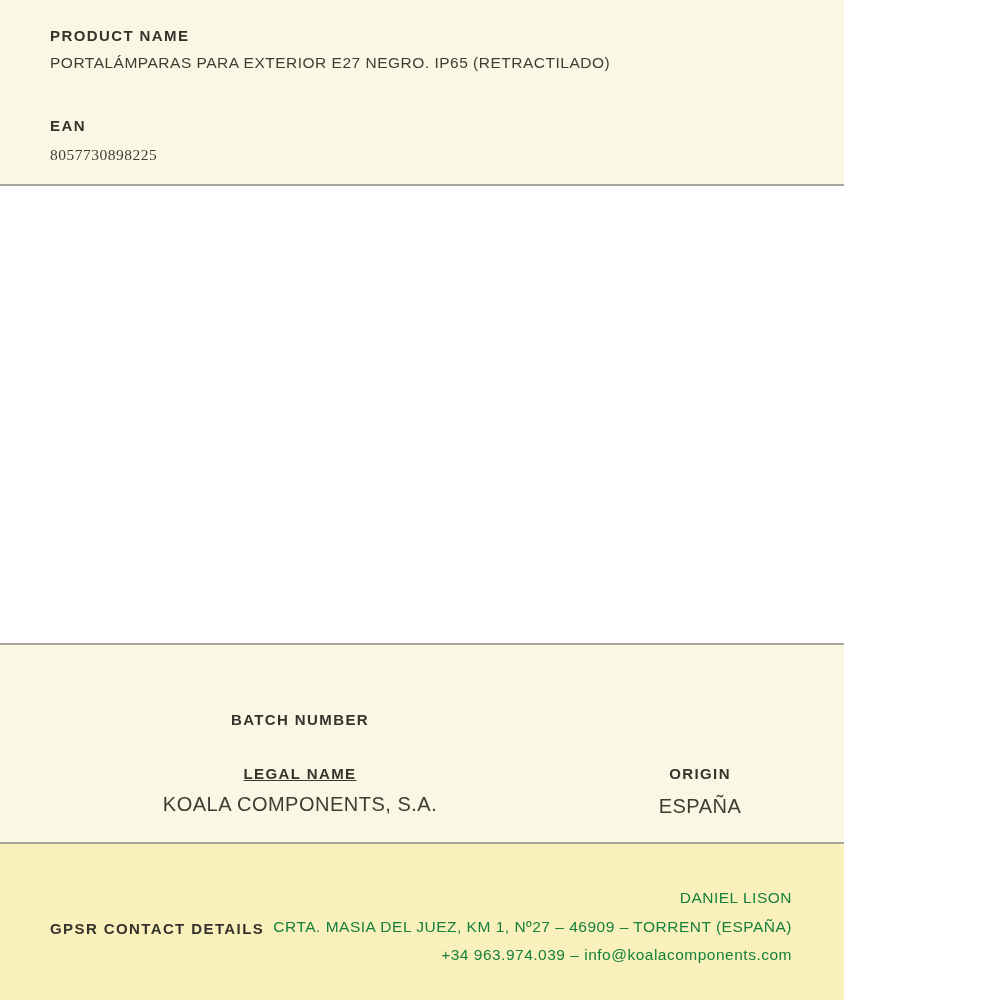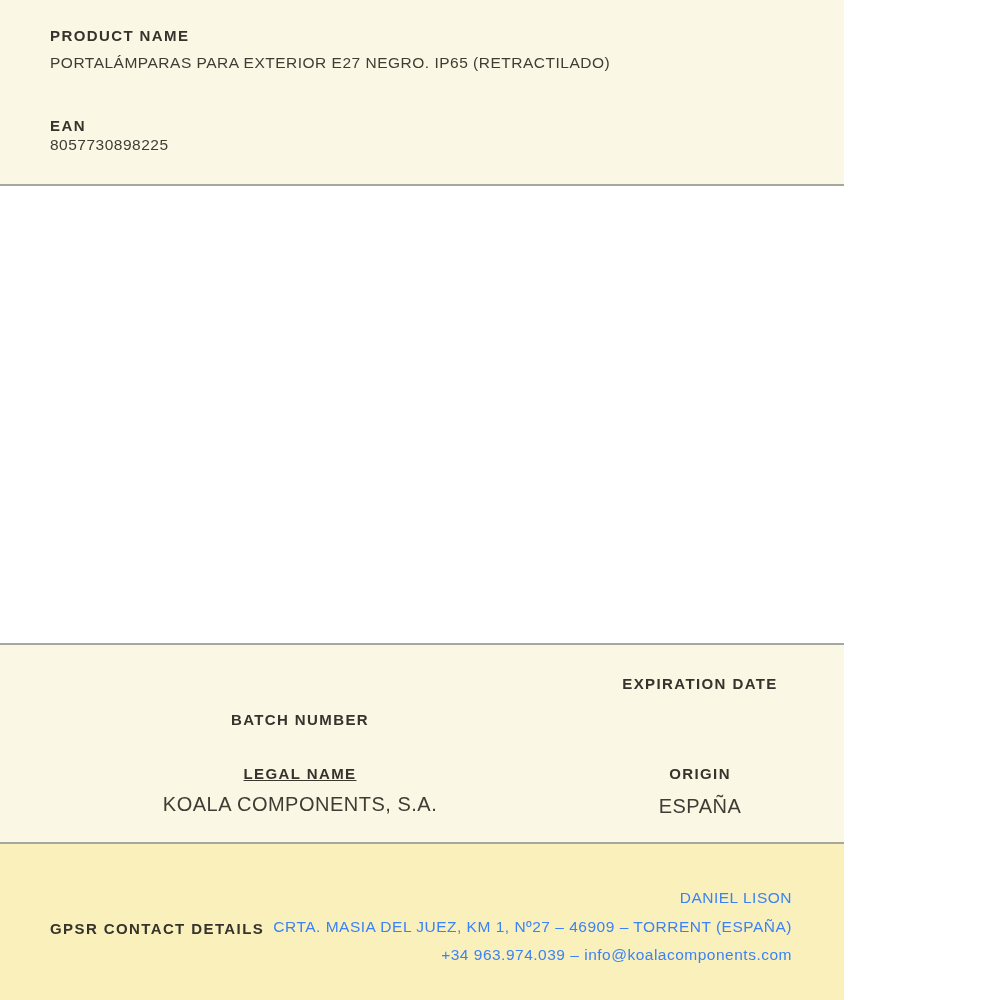--- a/index.html
+++ b/index.html
@@ -66,21 +66,21 @@
     font-weight: normal;
     letter-spacing: 0.5px;
     color: #3f3d33;
     white-space: nowrap;
   }
 
   
   .product-label { left: 50px; top: 27px; }
   .product-value { left: 50px; top: 54px; }
   .ean-label     { left: 50px; top: 117px; }
-  .ean-value     { left: 50px; top: 136px; }
+  .ean-value     { left: 50px; top: 146px; font-family: Liberation Serif, serif; }
 
   
   .col-center {
     position: absolute;
     width: 400px;
     text-align: center;
   }
   .col1 { left: 100px; }
   .col2 { left: 500px; }
   .batch-label      { top: 675px; margin-top: 36px; }
@@ -112,21 +112,21 @@
 
   
   .gpsr-label { left: 50px; top: 884px; margin-top: 36px; }
   .contact-block {
     position: absolute;
     right: 52px;
     top: 884px;
     text-align: right;
     font-size: 15.5px;
     letter-spacing: 0.5px;
-    color: #3b82f6;
+    color: #15803d;
     line-height: 28.5px;
     white-space: nowrap;
   }
 </style>
 </head>
 <body>
 
 <div class="page">
 
   <div class="section sec-top"></div>
@@ -138,23 +138,20 @@
   <div class="divider div2"></div>
   <div class="divider div3"></div>
 
   <div class="field-label product-label">PRODUCT NAME</div>
   <div class="field-value product-value">PORTALÁMPARAS PARA EXTERIOR E27 NEGRO. IP65 (RETRACTILADO)</div>
   <div class="field-label ean-label">EAN</div>
   <div class="field-value ean-value">8057730898225</div>
 
   <div class="col-center col1 batch-label">
     <span class="inner-label">BATCH NUMBER</span>
-  </div>
-  <div class="col-center col2 expiration-label">
-    <span class="inner-label">EXPIRATION DATE</span>
   </div>
   <div class="col-center col1 legal-label">
     <span class="inner-label">LEGAL NAME</span>
   </div>
   <div class="col-center col1 legal-value">
     <span class="inner-value">KOALA COMPONENTS, S.A.</span>
   </div>
   <div class="col-center col2 origin-label">
     <span class="inner-label">ORIGIN</span>
   </div>

